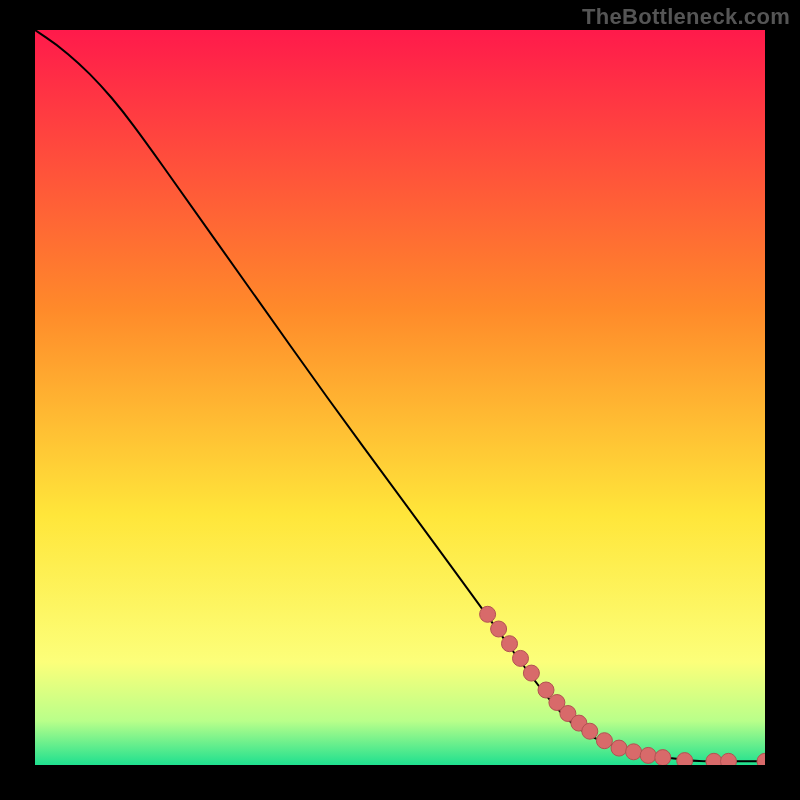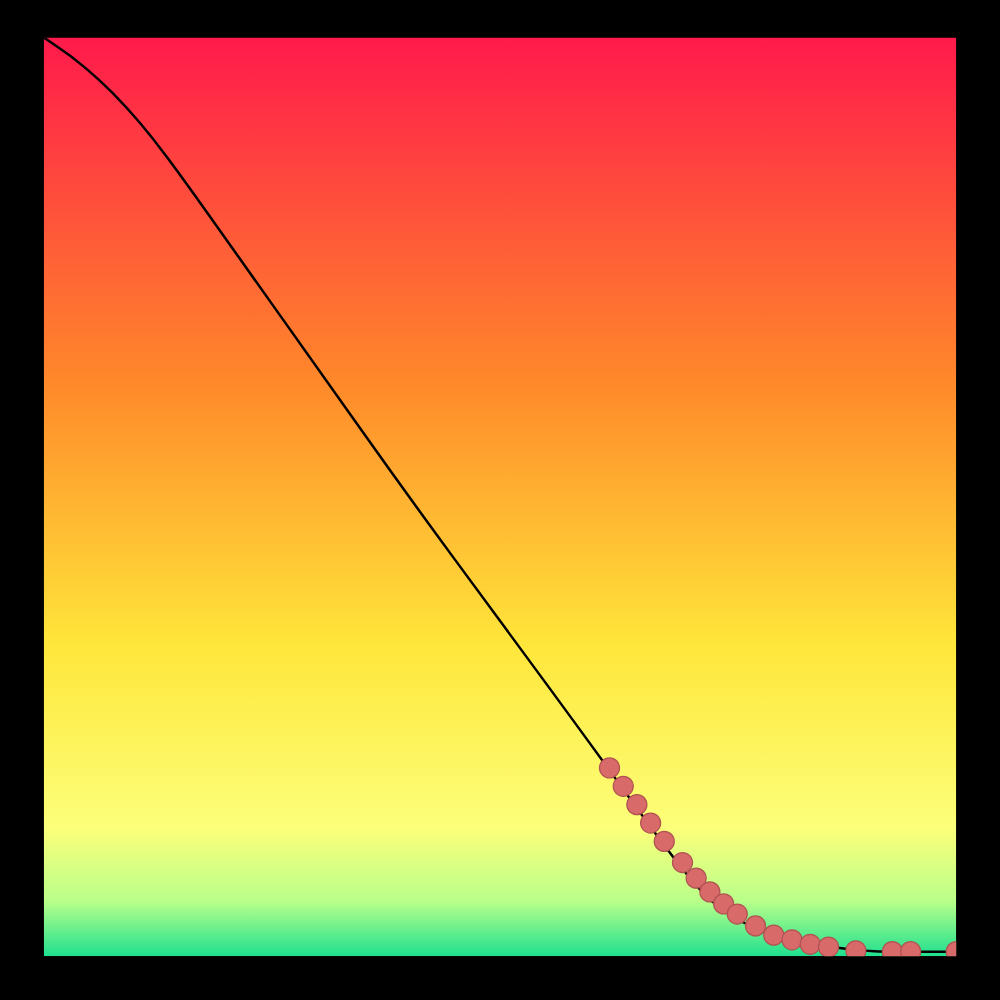--- a/index.html
+++ b/index.html
@@ -33,20 +33,21 @@
     top: 30px;
     width: 730px;
     height: 735px;
   }
   svg { display: block; }
 </style>
 </head>
 <body>
 
 <div class="frame">
+  <div class="watermark">TheBottleneck.com</div>
 
   <div class="plot">
     <svg id="chart-svg" width="730" height="735" viewBox="0 0 730 735">
       <defs>
         <linearGradient id="bg-grad" x1="0" y1="0" x2="0" y2="1">
           <stop id="g0" offset="0%" stop-color="#ff1a4b"></stop>
           <stop id="g1" offset="38%" stop-color="#ff8a2a"></stop>
           <stop id="g2" offset="66%" stop-color="#ffe63a"></stop>
           <stop id="g3" offset="86%" stop-color="#fcff7a"></stop>
           <stop id="g4" offset="94%" stop-color="#b9ff8a"></stop>

